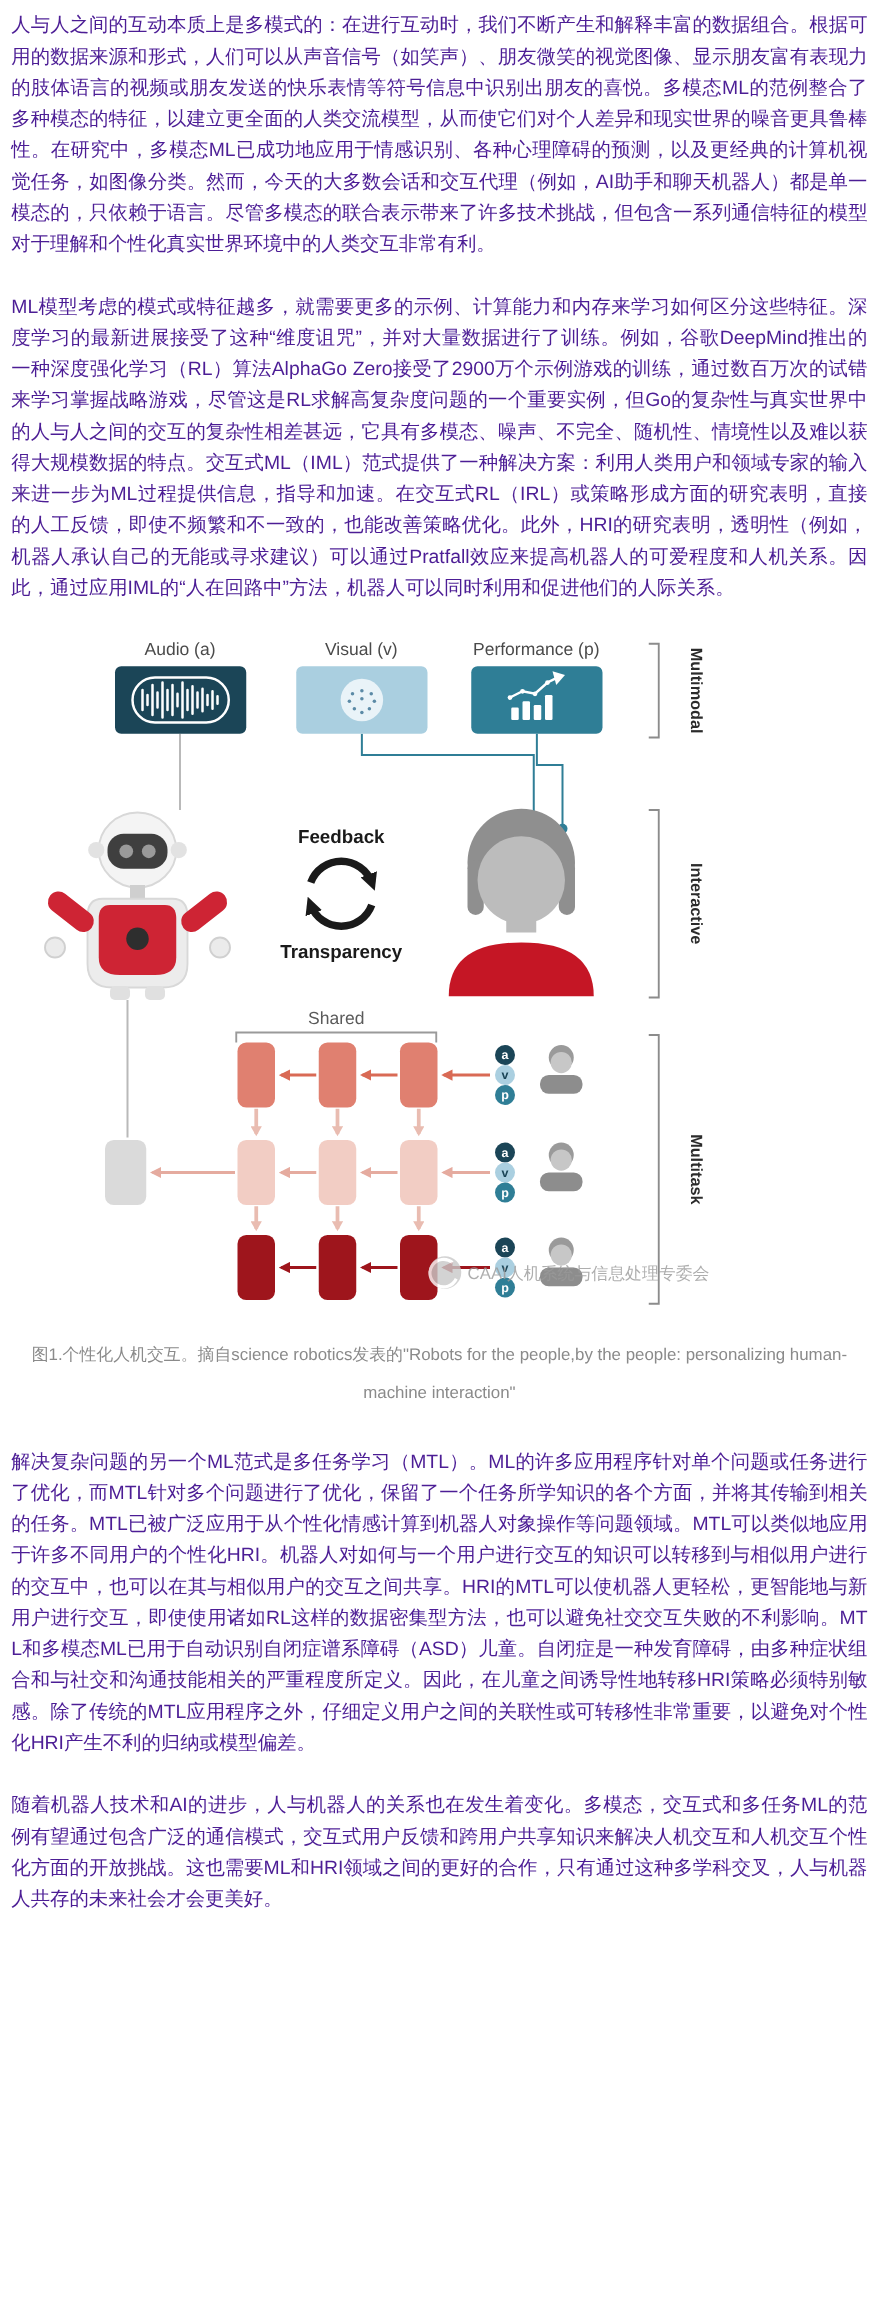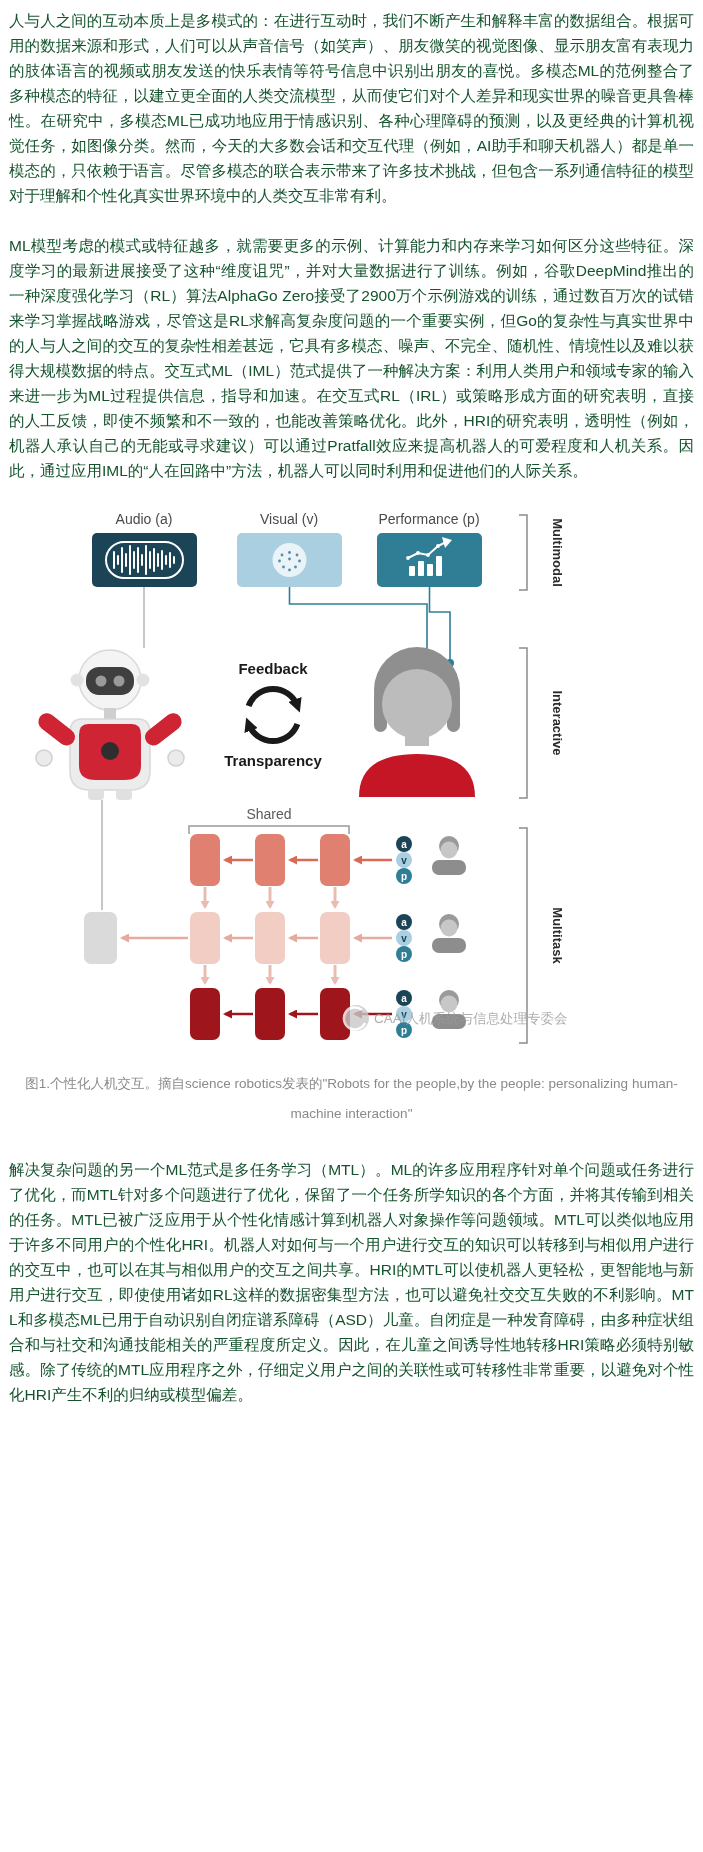--- a/index.html
+++ b/index.html
@@ -12,21 +12,21 @@
     font-family: "Liberation Sans", sans-serif;
   }
   .page {
     box-sizing: border-box;
     width: 703px;
     padding: 8px 9px 20px 9px;
   }
   .para {
     font-size: 15.5px;
     line-height: 25px;
-    color: #14532d;
+    color: #4c1d95;
     text-align: justify;
     margin: 0 0 25px 0;
     word-break: break-all;
   }
   .fig {
     margin: 14px 0 28px 0;
     text-align: center;
   }
   .fig svg {
     display: block;
@@ -262,14 +262,15 @@
         <path d="M340,502 a11,11 0 1 0 3,13" stroke="#ffffff" stroke-width="2.5" fill="none"></path>
         <text x="352" y="515" font-size="13.5" fill="#9a9a9a">CAAI人机系统与信息处理专委会</text>
       </g>
     </svg>
 
     <figcaption class="caption">图1.个性化人机交互。摘自science robotics发表的"Robots for the people,by the people: personalizing human-machine interaction"</figcaption>
   </figure>
 
   <p class="para">解决复杂问题的另一个ML范式是多任务学习（MTL）。ML的许多应用程序针对单个问题或任务进行了优化，而MTL针对多个问题进行了优化，保留了一个任务所学知识的各个方面，并将其传输到相关的任务。MTL已被广泛应用于从个性化情感计算到机器人对象操作等问题领域。MTL可以类似地应用于许多不同用户的个性化HRI。机器人对如何与一个用户进行交互的知识可以转移到与相似用户进行的交互中，也可以在其与相似用户的交互之间共享。HRI的MTL可以使机器人更轻松，更智能地与新用户进行交互，即使使用诸如RL这样的数据密集型方法，也可以避免社交交互失败的不利影响。MTL和多模态ML已用于自动识别自闭症谱系障碍（ASD）儿童。自闭症是一种发育障碍，由多种症状组合和与社交和沟通技能相关的严重程度所定义。因此，在儿童之间诱导性地转移HRI策略必须特别敏感。除了传统的MTL应用程序之外，仔细定义用户之间的关联性或可转移性非常重要，以避免对个性化HRI产生不利的归纳或模型偏差。</p>
 
+  <p class="para">随着机器人技术和AI的进步，人与机器人的关系也在发生着变化。多模态，交互式和多任务ML的范例有望通过包含广泛的通信模式，交互式用户反馈和跨用户共享知识来解决人机交互和人机交互个性化方面的开放挑战。这也需要ML和HRI领域之间的更好的合作，只有通过这种多学科交叉，人与机器人共存的未来社会才会更美好。</p>
 
 </main>
 
 </body></html>

